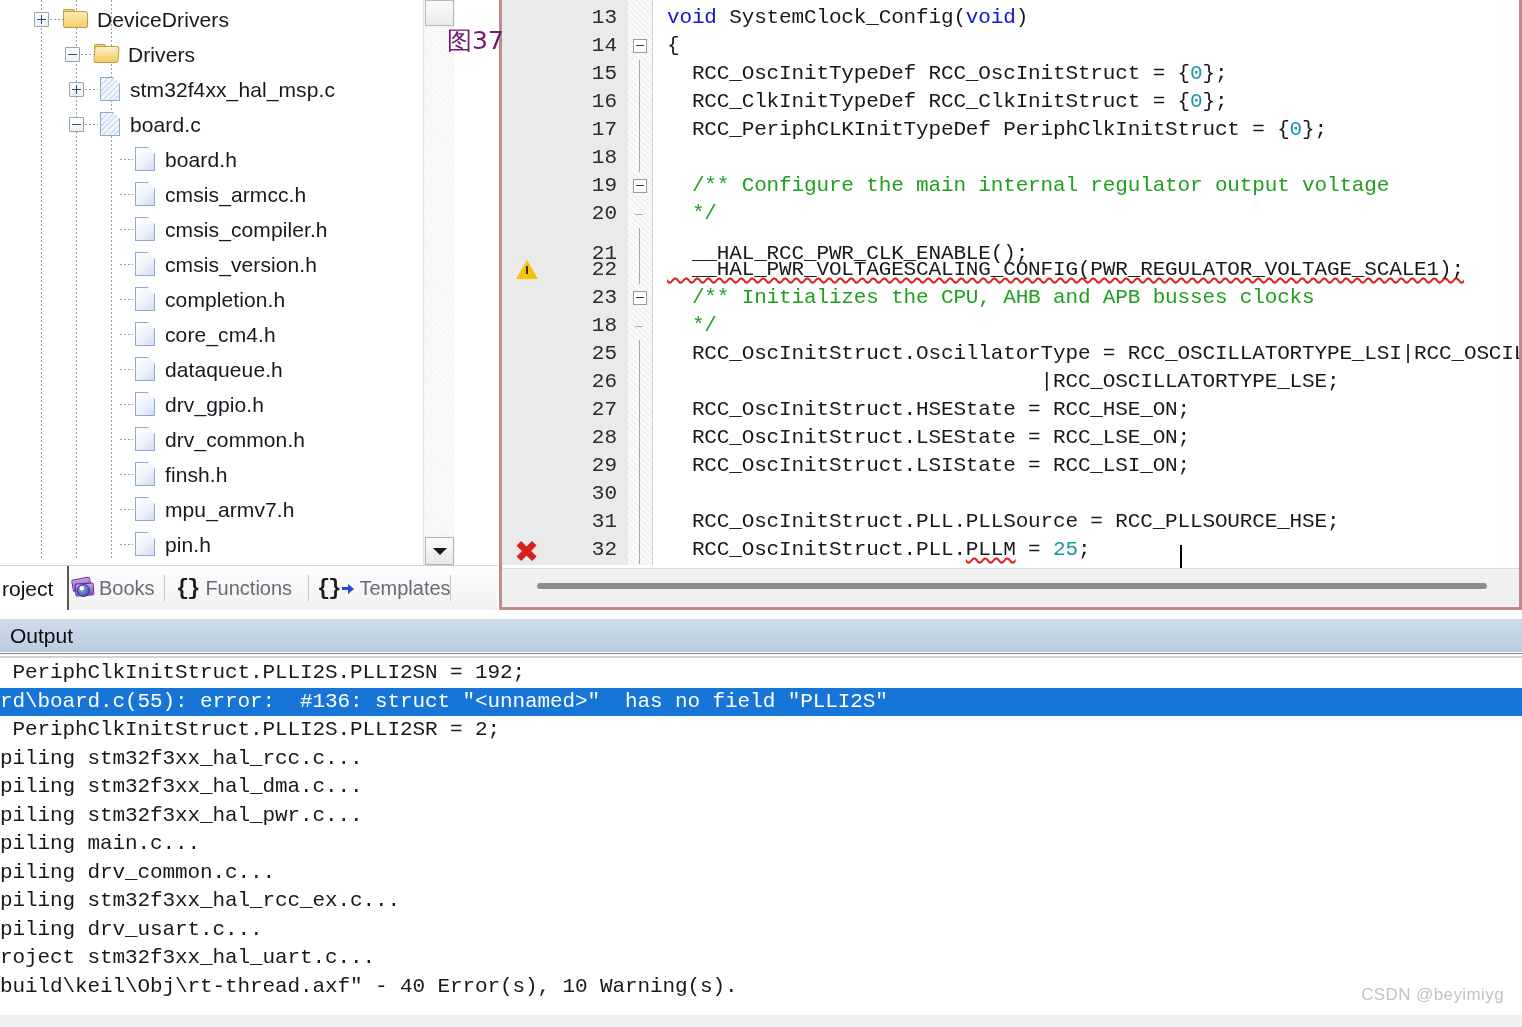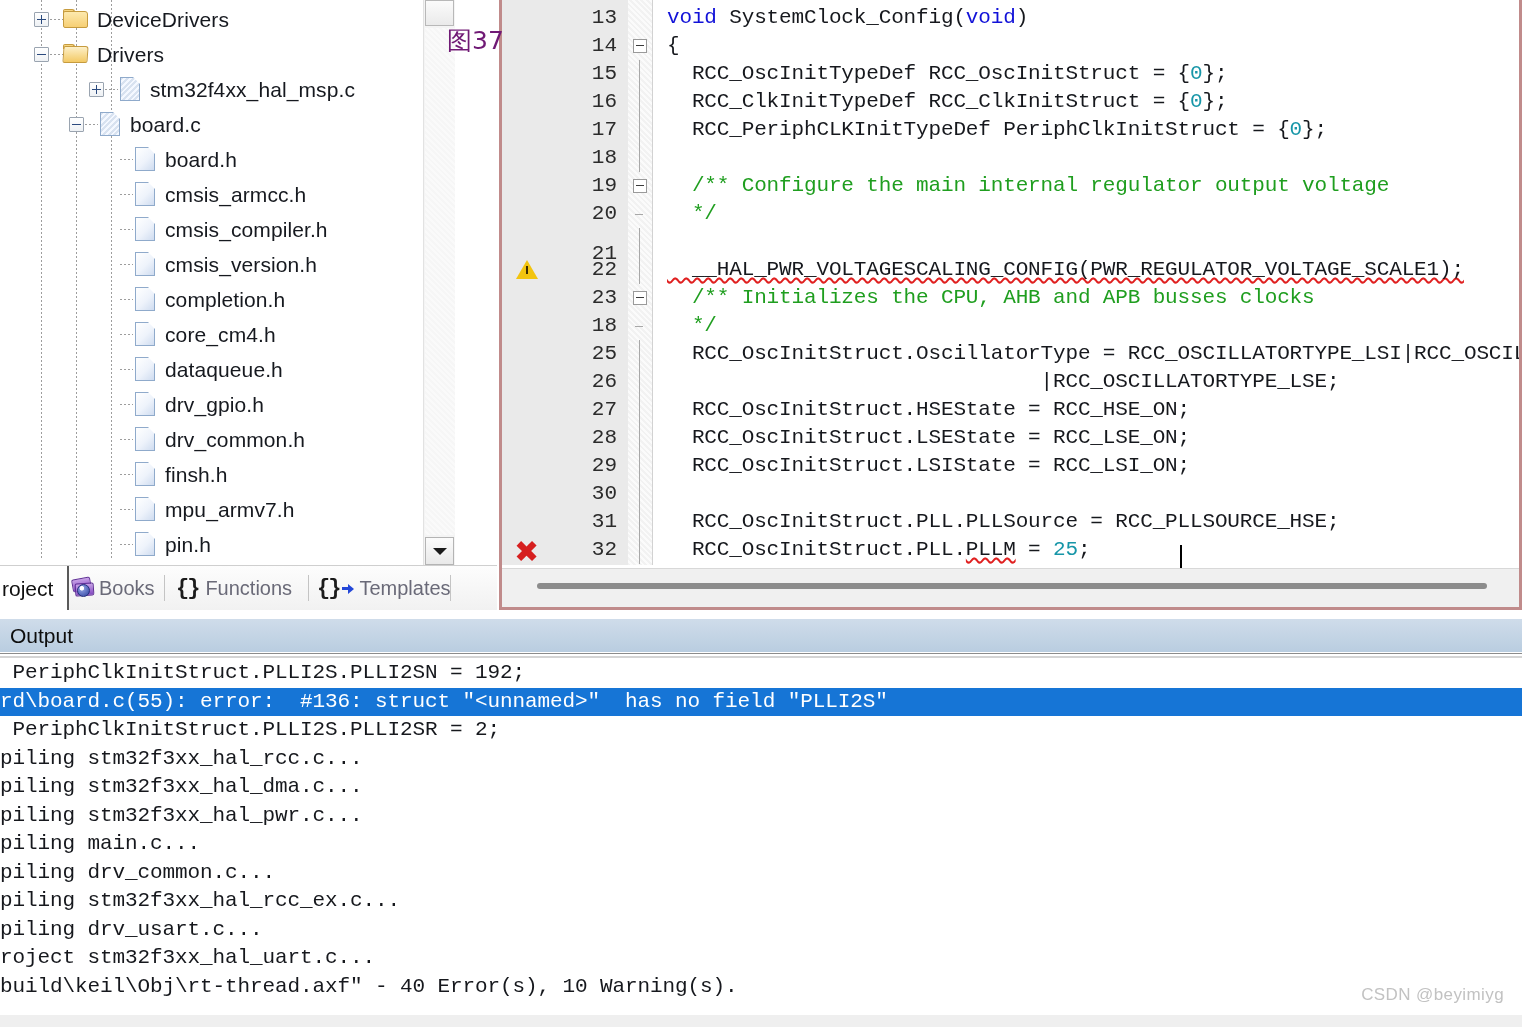--- a/index.html
+++ b/index.html
@@ -490,30 +490,30 @@
       <div class="guide" style="left: 111px; top: 0px; height: 560px;"></div>
       <div class="tree-row" style="height: 35px;">
         <div class="expander plus" style="left: 34px; top: 10px;"></div>
         <div class="hguide" style="left: 50px; top: 17px; width: 13px;"></div>
         <div class="folder" style="left: 63px; top: 7px;">
           <span class="tab"></span>
           <span class="back"></span>
         </div>
         <span class="tree-label" style="position: absolute; left: 97px;">DeviceDrivers</span>
       </div>
-      <div class="tree-row" style="height: 35px;">
+      <div class="tree-row" style="height: 35px; margin-left: 31px;">
         <div class="expander" style="left: 34px; top: 10px;"></div>
         <div class="hguide" style="left: 50px; top: 17px; width: 13px;"></div>
         <div class="folder open" style="left: 63px; top: 7px;">
           <span class="tab"></span>
           <span class="back"></span>
         </div>
         <span class="tree-label" style="position: absolute; left: 97px;">Drivers</span>
       </div>
-      <div class="tree-row" style="height: 35px; margin-left: 20px;">
+      <div class="tree-row" style="height: 35px;">
         <div class="expander plus" style="left: 69px; top: 10px;"></div>
         <div class="hguide" style="left: 85px; top: 17px; width: 13px;"></div>
         <div class="doc hatched" style="left: 100px; top: 5px;"></div>
         <span class="tree-label" style="position: absolute; left: 130px;">stm32f4xx_hal_msp.c</span>
       </div>
       <div class="tree-row" style="height: 35px;">
         <div class="expander" style="left: 69px; top: 10px;"></div>
         <div class="hguide" style="left: 85px; top: 17px; width: 13px;"></div>
         <div class="doc hatched" style="left: 100px; top: 5px;"></div>
         <span class="tree-label" style="position: absolute; left: 130px;">board.c</span>
@@ -662,20 +662,21 @@
           <div class="code-text"><span class="cm">  /** Configure the main internal regulator output voltage</span></div>
         </div>
         <div class="foldbox" style="top: 179px;"></div>
         <div class="code-row" style="top: 200px;">
           <div class="ln">20</div>
           <div class="code-text"><span class="cm">  */</span></div>
         </div>
         <div class="foldend" style="top: 214px;"></div>
         <div class="code-row" style="top: 240px;">
           <div class="ln">21</div>
+          <div class="code-text">  __HAL_RCC_PWR_CLK_ENABLE();</div>
         </div>
         <div class="foldline" style="top: 228px; height: 28px;"></div>
         <div class="code-row" style="top: 256px;">
           <div class="ln">22</div>
           <div class="code-text sq">  __HAL_PWR_VOLTAGESCALING_CONFIG(PWR_REGULATOR_VOLTAGE_SCALE1);</div>
         </div>
         <div class="foldline" style="top: 256px; height: 28px;"></div>
         <div class="code-row" style="top: 284px;">
           <div class="ln">23</div>
           <div class="code-text"><span class="cm">  /** Initializes the CPU, AHB and APB busses clocks</span></div>

